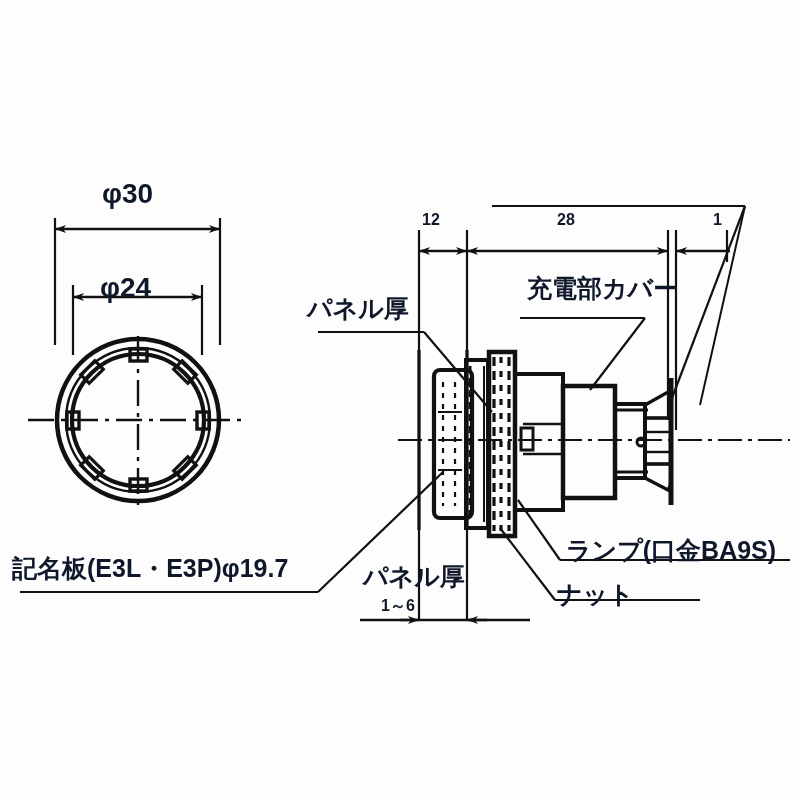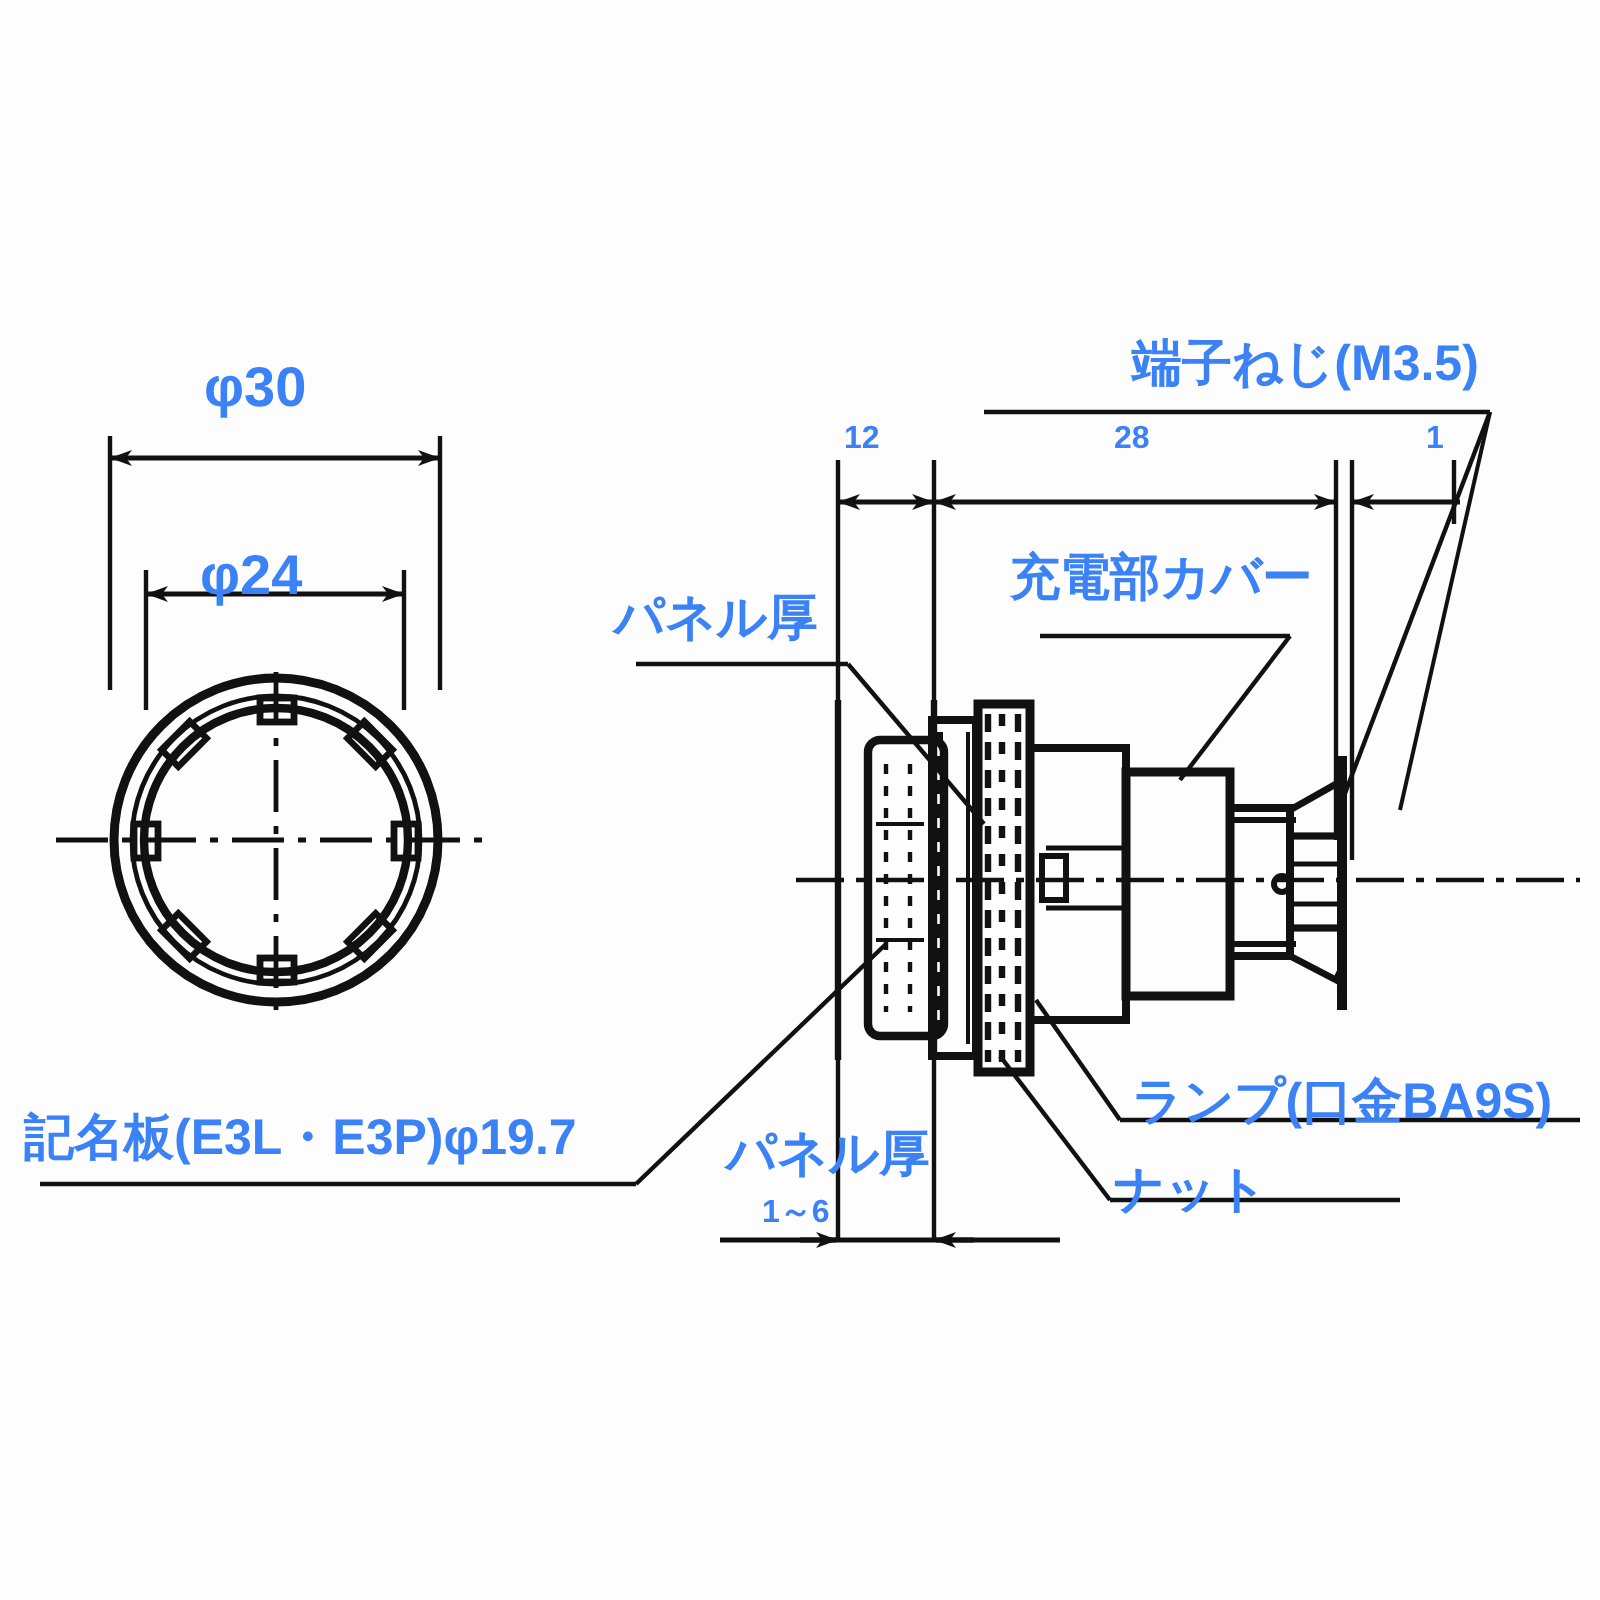--- a/index.html
+++ b/index.html
@@ -17,21 +17,21 @@
   }
   #drawing {
     position: absolute;
     left: 0;
     top: 0;
     width: 800px;
     height: 800px;
   }
   .lbl {
     position: absolute;
-    color: #3b82f6;
+    color: #0f172a;
     font-weight: bold;
     white-space: nowrap;
     font-family: "Liberation Sans", "DejaVu Sans", sans-serif;
     letter-spacing: 0px;
   }
   .dim-txt {
     font-size: 16px;
     font-weight: bold;
   }
   .note-txt {
@@ -195,23 +195,22 @@
   <div class="lbl phi-txt" style="left:102px; top:178px;">φ30</div>
 
   <div class="lbl phi-txt" style="left:100px; top:250px;margin-top:22px;">φ24</div>
 
   <div class="lbl dim-txt" style="left:422px; top:211px;">12</div>
 
   <div class="lbl dim-txt" style="left:557px; top:211px;">28</div>
 
   <div class="lbl dim-txt" style="left:713px; top:211px;">1</div>
 
-  <div class="lbl note-txt" style="left:566px; top:165px;">端子ねじ(M3.5)</div>
-
-  <div class="lbl note-txt" style="left:505px; top:272px;font-family:Liberation Mono, monospace;">充電部カバー</div>
+
+  <div class="lbl note-txt" style="left:527px; top:272px;font-family:Liberation Mono, monospace;">充電部カバー</div>
 
   <div class="lbl note-txt" style="left:307px; top:292px;">パネル厚</div>
 
   <div class="lbl note-txt" style="left:566px; top:534px;">ランプ(口金BA9S)</div>
 
   <div class="lbl note-txt" style="left:557px; top:578px;">ナット</div>
 
   <div class="lbl note-txt" style="left:363px; top:560px;text-align:center;">パネル厚</div>
 
   <div class="lbl dim-txt" style="left:381px; top:596px;">1～6</div>

